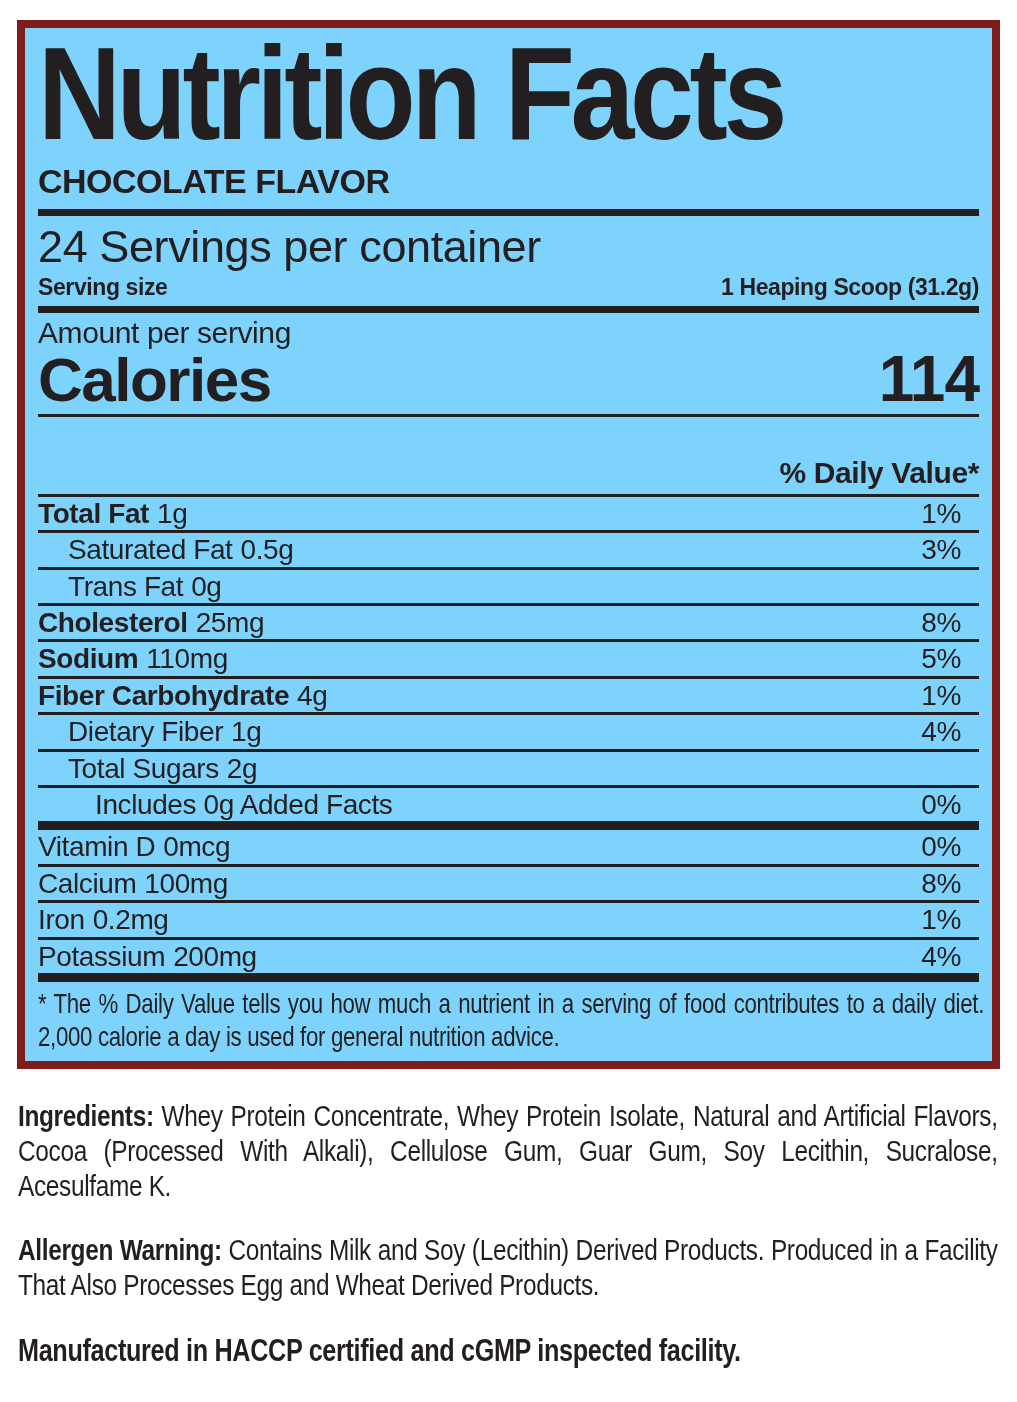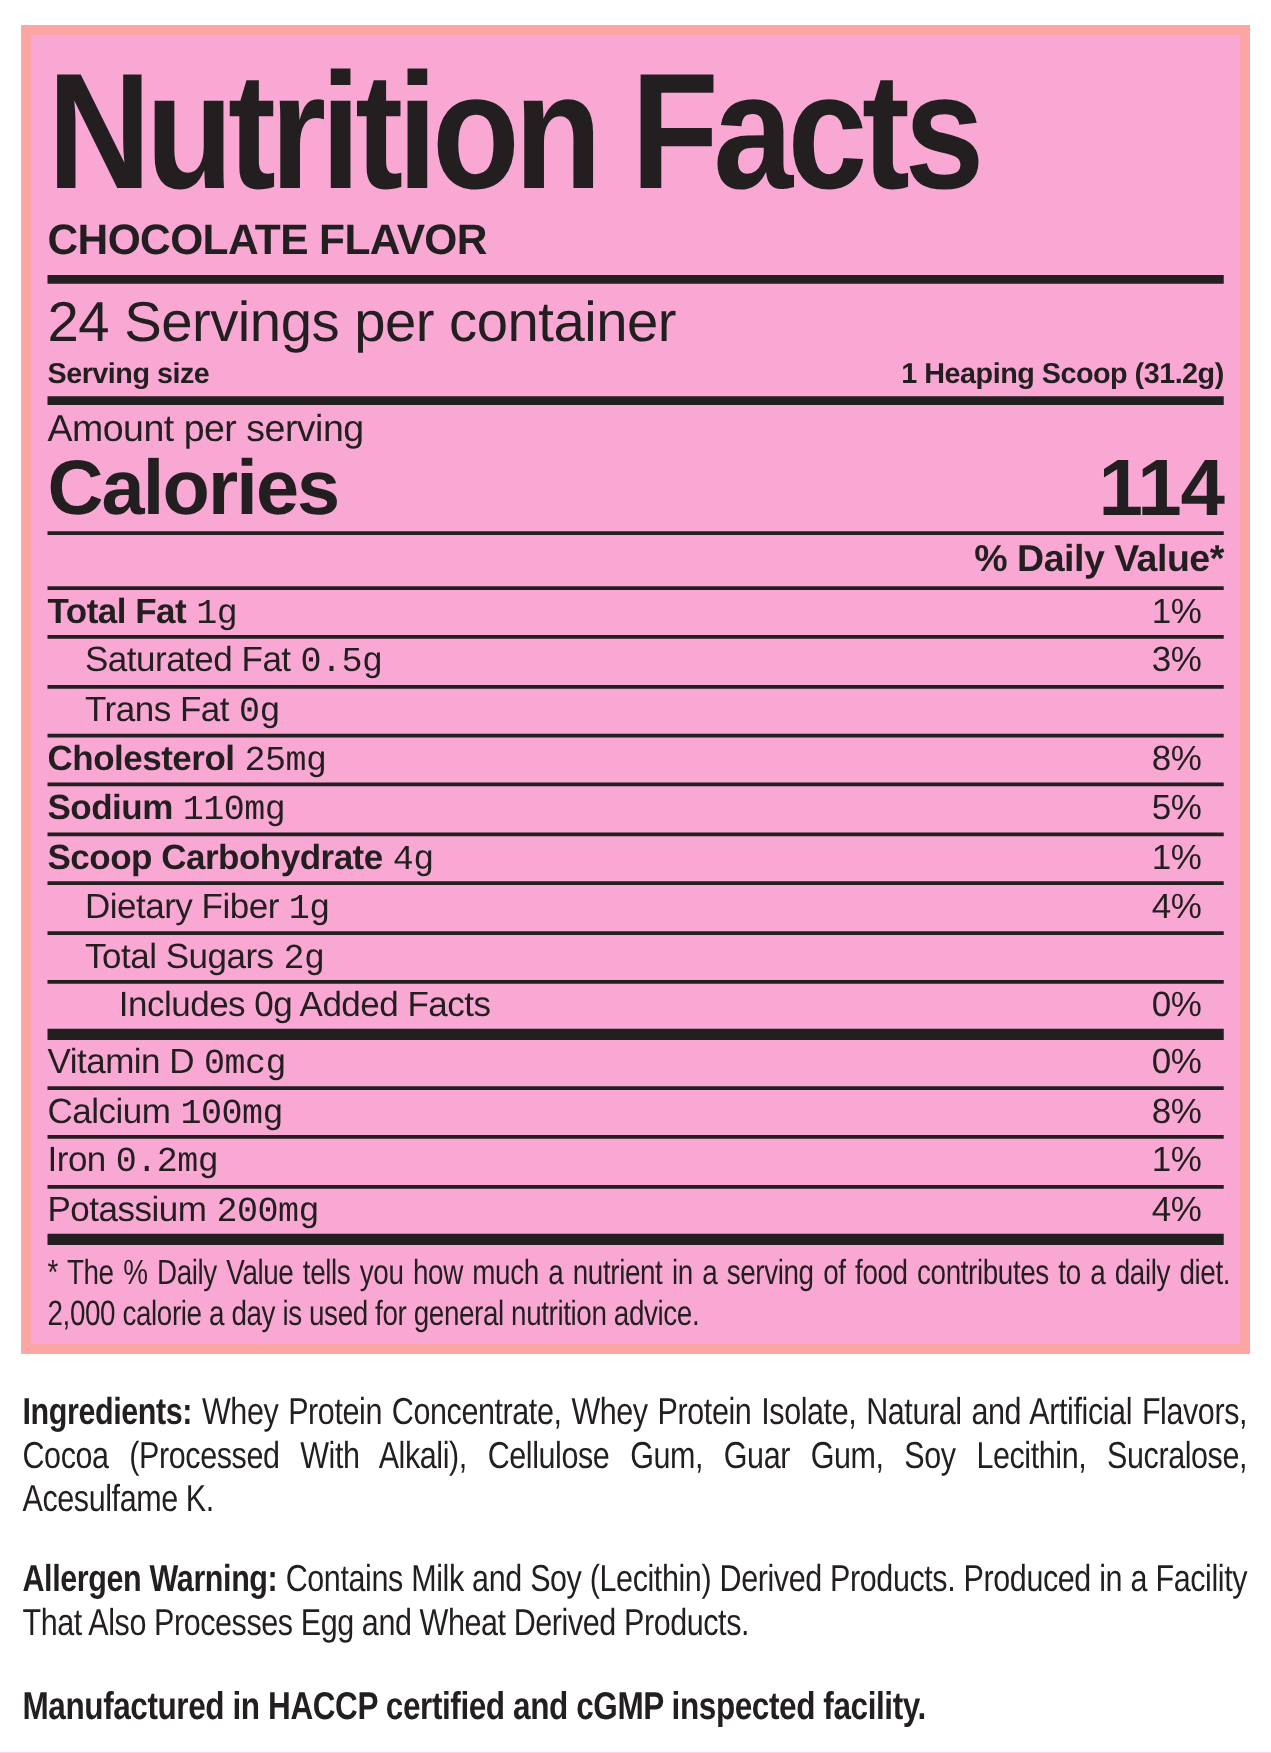--- a/index.html
+++ b/index.html
@@ -2,22 +2,22 @@
 <html><head>
 <meta charset="utf-8">
 <style>
   html,body{margin:0;padding:0;}
   body{
     width:1017px;height:1402px;overflow:hidden;background:#ffffff;color:#231f20;
     font-family:"Liberation Sans", sans-serif;letter-spacing:-0.4px;
     -webkit-font-smoothing:antialiased;
   }
   .nf-box{
-    margin:20px 17px 0 17px;border:8px solid #fca5a5;background:#f9a8d4;
-    padding:17px 13px 8px 13px;box-sizing:border-box;
+    margin:20px 17px 0 17px;border:8px solid #7f1d1d;background:#7dd3fc;
+    padding:6px 13px 8px 13px;box-sizing:border-box;
   }
   .nf-title{margin:2px 0 8px 0;height:118px;overflow:visible;}
   .nf-title .squeeze{
     display:inline-block;white-space:nowrap;font-weight:700;font-size:132px;
     line-height:0.88;letter-spacing:-5px;transform:scaleX(0.87);transform-origin:0 60%;
   }
   .nf-flavor{font-size:34px;font-weight:700;letter-spacing:-0.5px;margin:2px 0 8px 0;}
   .bar{background:#231f20;}
   .bar.med{height:7px;}
   .bar.thick{height:9px;}
@@ -29,30 +29,30 @@
   .nf-amount{font-size:30px;margin-top:3px;line-height:1.1;}
   .nf-cal-row{
     display:flex;justify-content:space-between;align-items:flex-end;
     font-weight:700;line-height:0.95;margin:0 0 4px 0;
   }
   .cal-label{font-size:62px;letter-spacing:-1.5px;}
   .cal-value{font-size:64px;letter-spacing:-1px;}
   .rule{border-top:3px solid #231f20;}
   .nf-dv-header{
     text-align:right;font-weight:700;font-size:30px;
-    padding:3px 0 5px 0;border-bottom:3px solid #231f20;line-height:1.1;
+    padding:3px 0 5px 0;border-bottom:3px solid #231f20;line-height:1.1;margin-top:36px;
   }
   .row{
     display:flex;justify-content:space-between;align-items:baseline;
     font-size:28px;line-height:1.05;padding:2px 0;border-bottom:3px solid #231f20;
   }
   .rows .row:last-child{border-bottom:none;}
   .row .nm b{font-weight:700;}
   .row.plain .nm b{font-weight:400;}
-  .row .amt{margin-left:8px;font-family:Liberation Mono, monospace;}
+  .row .amt{margin-left:8px;}
   .row.i1{padding-left:30px;}
   .row.i2{padding-left:57px;}
   .pct{font-weight:400;padding-right:18px;}
   .nf-footnote{
     margin-top:5px;font-size:28px;line-height:1.18;text-align:justify;
     width:1190px;transform:scaleX(0.795);transform-origin:0 0;
   }
   .below{margin:22px 18px 0 18px;}
   .para{
     font-size:30px;line-height:1.16;text-align:justify;
@@ -106,21 +106,21 @@
     </div>
     <div class="row">
       <span class="nm"><b>Cholesterol</b><span class="amt">25mg</span></span>
       <span class="pct">8%</span>
     </div>
     <div class="row">
       <span class="nm"><b>Sodium</b><span class="amt">110mg</span></span>
       <span class="pct">5%</span>
     </div>
     <div class="row">
-      <span class="nm"><b>Scoop Carbohydrate</b><span class="amt">4g</span></span>
+      <span class="nm"><b>Fiber Carbohydrate</b><span class="amt">4g</span></span>
       <span class="pct">1%</span>
     </div>
     <div class="row plain i1">
       <span class="nm"><b>Dietary Fiber</b><span class="amt">1g</span></span>
       <span class="pct">4%</span>
     </div>
     <div class="row plain i1">
       <span class="nm"><b>Total Sugars</b><span class="amt">2g</span></span>
       <span class="pct"></span>
     </div>

